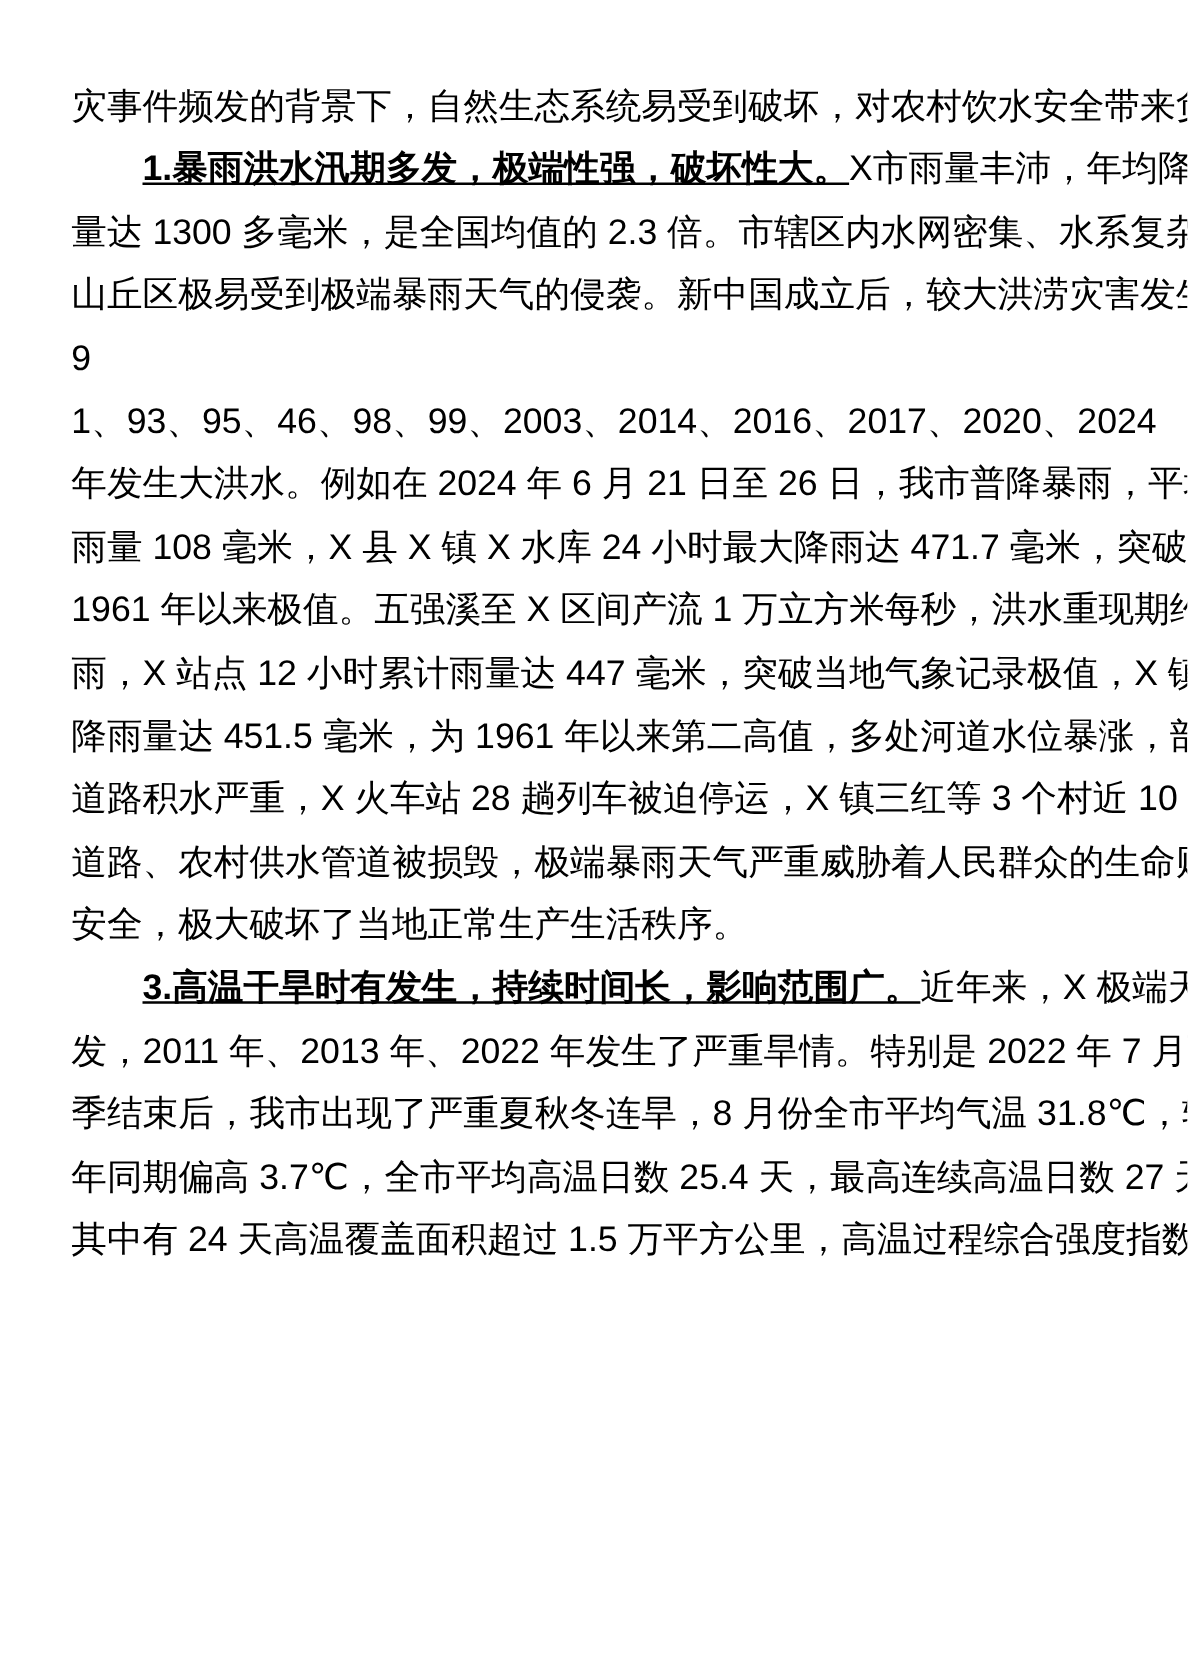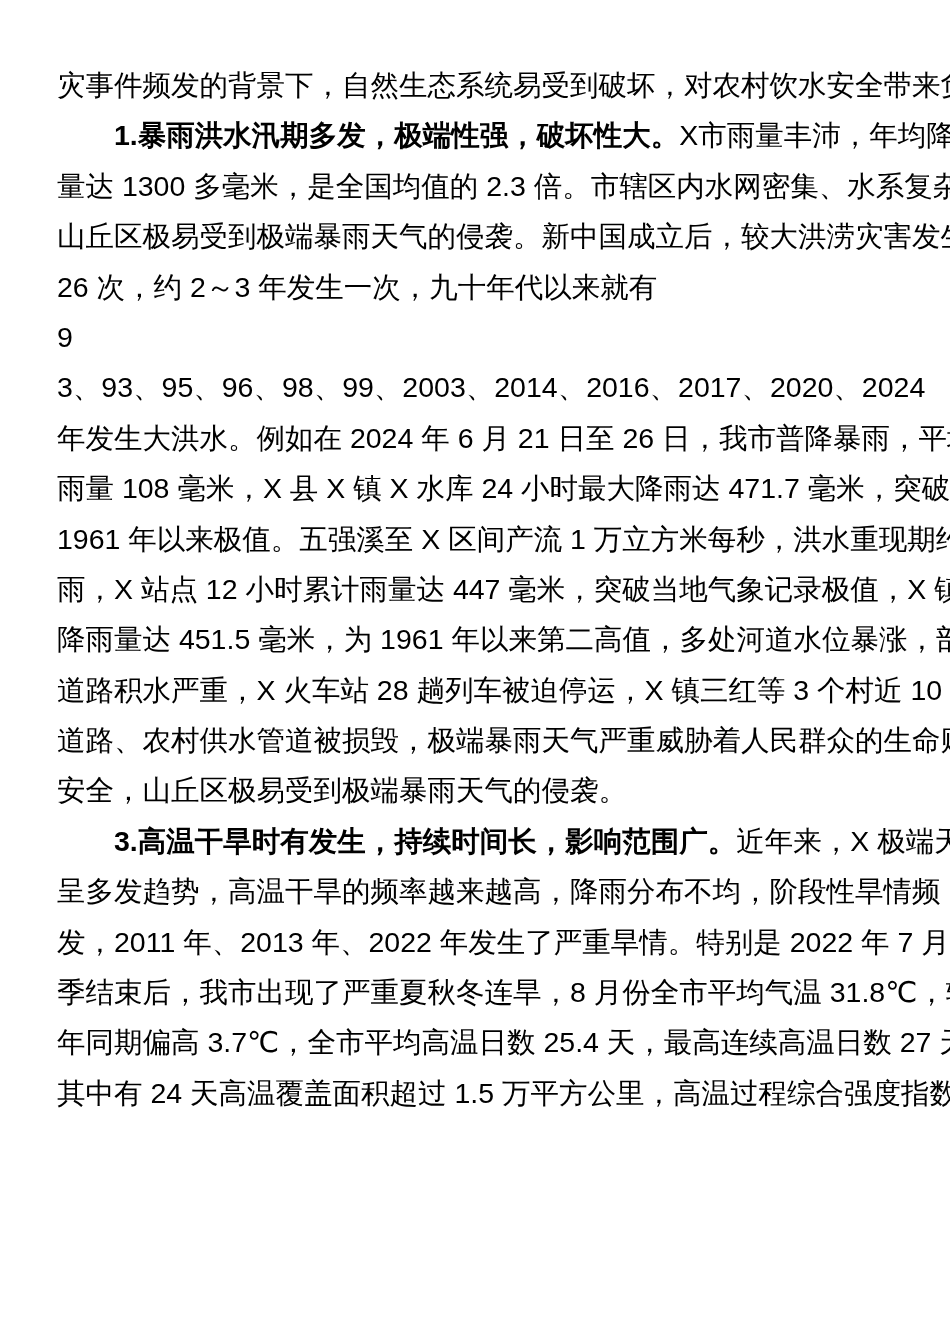--- a/index.html
+++ b/index.html
@@ -31,20 +31,21 @@
     height: 50.4px;
     line-height: 50.4px;
     font-size: 28.5px;
     letter-spacing: 0px;
     white-space: pre;
     color: #000000;
     font-weight: 400;
   }
   .bold-run {
     font-weight: 700;
+    text-decoration: underline;
   }
   .line .lead-space {
     display: inline-block;
     width: 57px;
   }
   
   .line.orphan {
     height: 50.4px;
   }
 </style>
@@ -52,35 +53,33 @@
 <body>
 
 <div class="page">
   <div class="doc-body">
 
     <div class="line">灾事件频发的背景下，自然生态系统易受到破坏，对农村饮水安全带来负面</div>
 
     <div class="line"><span class="lead-space"></span><span class="bold-run">1.暴雨洪水汛期多发，极端性强，破坏性大。</span><span>X市雨量丰沛，年均降雨</span></div>
     <div class="line">量达 1300 多毫米，是全国均值的 2.3 倍。市辖区内水网密集、水系复杂，</div>
     <div class="line">山丘区极易受到极端暴雨天气的侵袭。新中国成立后，较大洪涝灾害发生过</div>
-    <div class="line">26 次，约 2～3 年发生一次，九十年代以来就有</div>
 
     <div class="line orphan">9</div>
 
-    <div class="line">3、93、95、96、98、99、2003、2014、2016、2017、2020、2024</div>
+    <div class="line">1、93、95、46、98、99、2003、2014、2016、2017、2020、2024</div>
     <div class="line">年发生大洪水。例如在 2024 年 6 月 21 日至 26 日，我市普降暴雨，平均降</div>
     <div class="line">雨量 108 毫米，X 县 X 镇 X 水库 24 小时最大降雨达 471.7 毫米，突破当地</div>
     <div class="line">1961 年以来极值。五强溪至 X 区间产流 1 万立方米每秒，洪水重现期约为</div>
     <div class="line">雨，X 站点 12 小时累计雨量达 447 毫米，突破当地气象记录极值，X 镇累计</div>
     <div class="line">降雨量达 451.5 毫米，为 1961 年以来第二高值，多处河道水位暴涨，部分</div>
     <div class="line">道路积水严重，X 火车站 28 趟列车被迫停运，X 镇三红等 3 个村近 10 公里</div>
     <div class="line">道路、农村供水管道被损毁，极端暴雨天气严重威胁着人民群众的生命财产</div>
-    <div class="line">安全，山丘区极易受到极端暴雨天气的侵袭。</div>
+    <div class="line">安全，极大破坏了当地正常生产生活秩序。</div>
 
     <div class="line"><span class="lead-space"></span><span class="bold-run">3.高温干旱时有发生，持续时间长，影响范围广。</span><span>近年来，X 极端天气</span></div>
-    <div class="line">呈多发趋势，高温干旱的频率越来越高，降雨分布不均，阶段性旱情频</div>
     <div class="line">发，2011 年、2013 年、2022 年发生了严重旱情。特别是 2022 年 7 月雨</div>
     <div class="line">季结束后，我市出现了严重夏秋冬连旱，8 月份全市平均气温 31.8℃，较常</div>
     <div class="line">年同期偏高 3.7℃，全市平均高温日数 25.4 天，最高连续高温日数 27 天，</div>
     <div class="line">其中有 24 天高温覆盖面积超过 1.5 万平方公里，高温过程综合强度指数在</div>
 
   </div>
 </div>
 
 </body></html>

